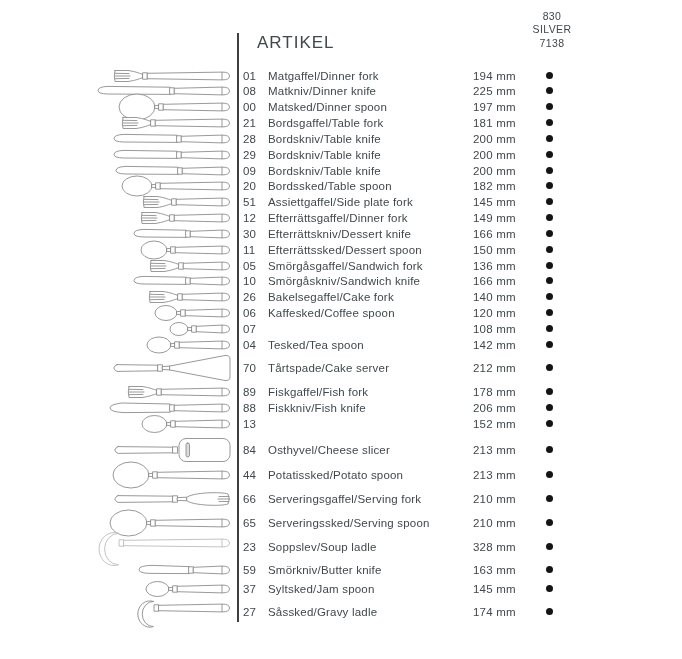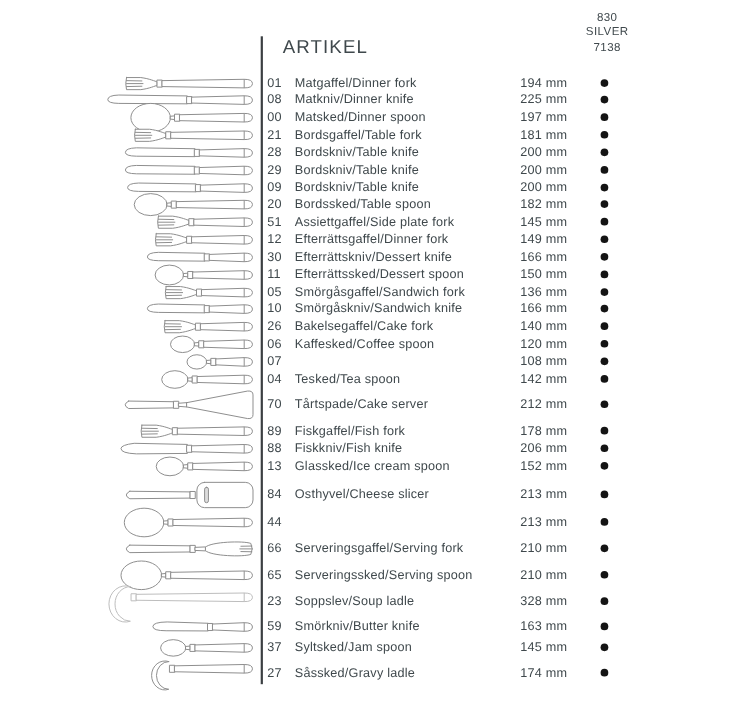--- a/index.html
+++ b/index.html
@@ -151,32 +151,32 @@
         <div class="dot"></div>
       </div>
       <div class="row" style="top: 399.5px;">
         <span class="num">88</span>
         <span class="name">Fiskkniv/Fish knife</span>
         <span class="len">206 mm</span>
         <div class="dot"></div>
       </div>
       <div class="row" style="top: 415.5px;">
         <span class="num">13</span>
-        <span class="name">Glassked/Ice cream spoon</span>
         <span class="len">152 mm</span>
         <div class="dot"></div>
       </div>
       <div class="row" style="top: 442px;">
         <span class="num">84</span>
         <span class="name">Osthyvel/Cheese slicer</span>
         <span class="len">213 mm</span>
         <div class="dot"></div>
       </div>
       <div class="row" style="top: 466.5px;">
         <span class="num">44</span>
+        <span class="name">Potatissked/Potato spoon</span>
         <span class="len">213 mm</span>
         <div class="dot"></div>
       </div>
       <div class="row" style="top: 490.5px;">
         <span class="num">66</span>
         <span class="name">Serveringsgaffel/Serving fork</span>
         <span class="len">210 mm</span>
         <div class="dot"></div>
       </div>
       <div class="row" style="top: 514.5px;">

